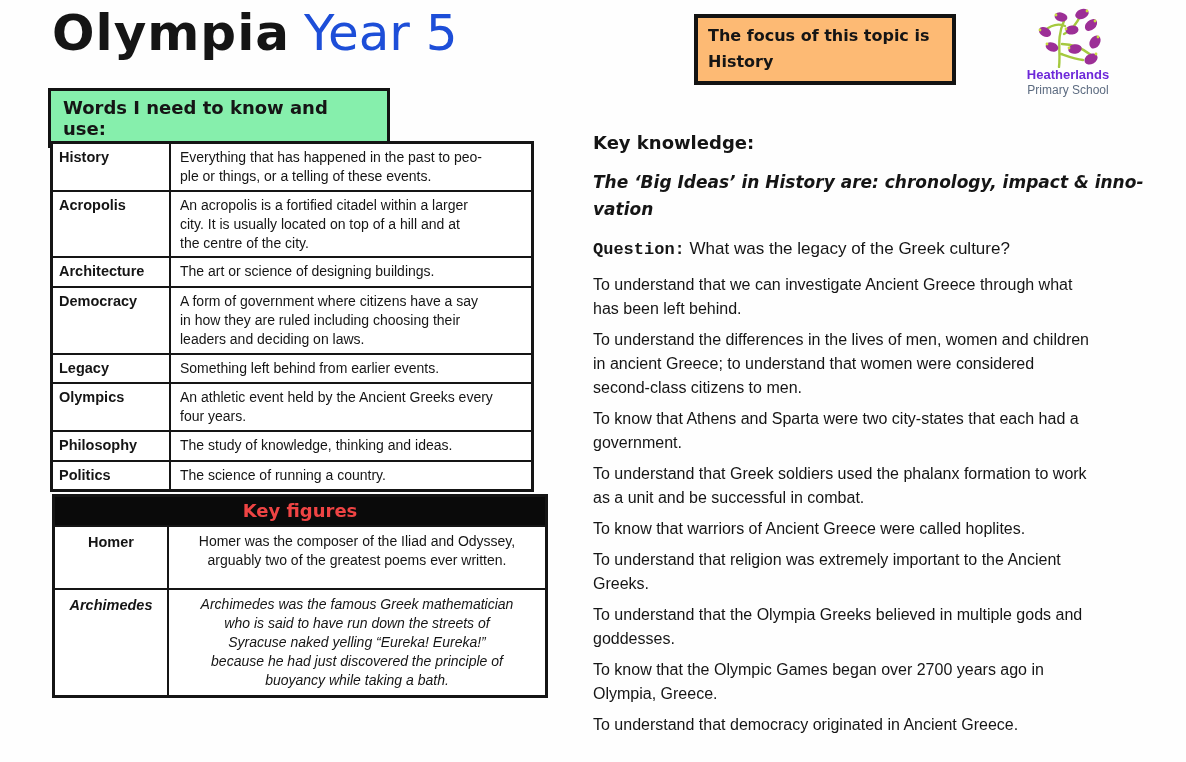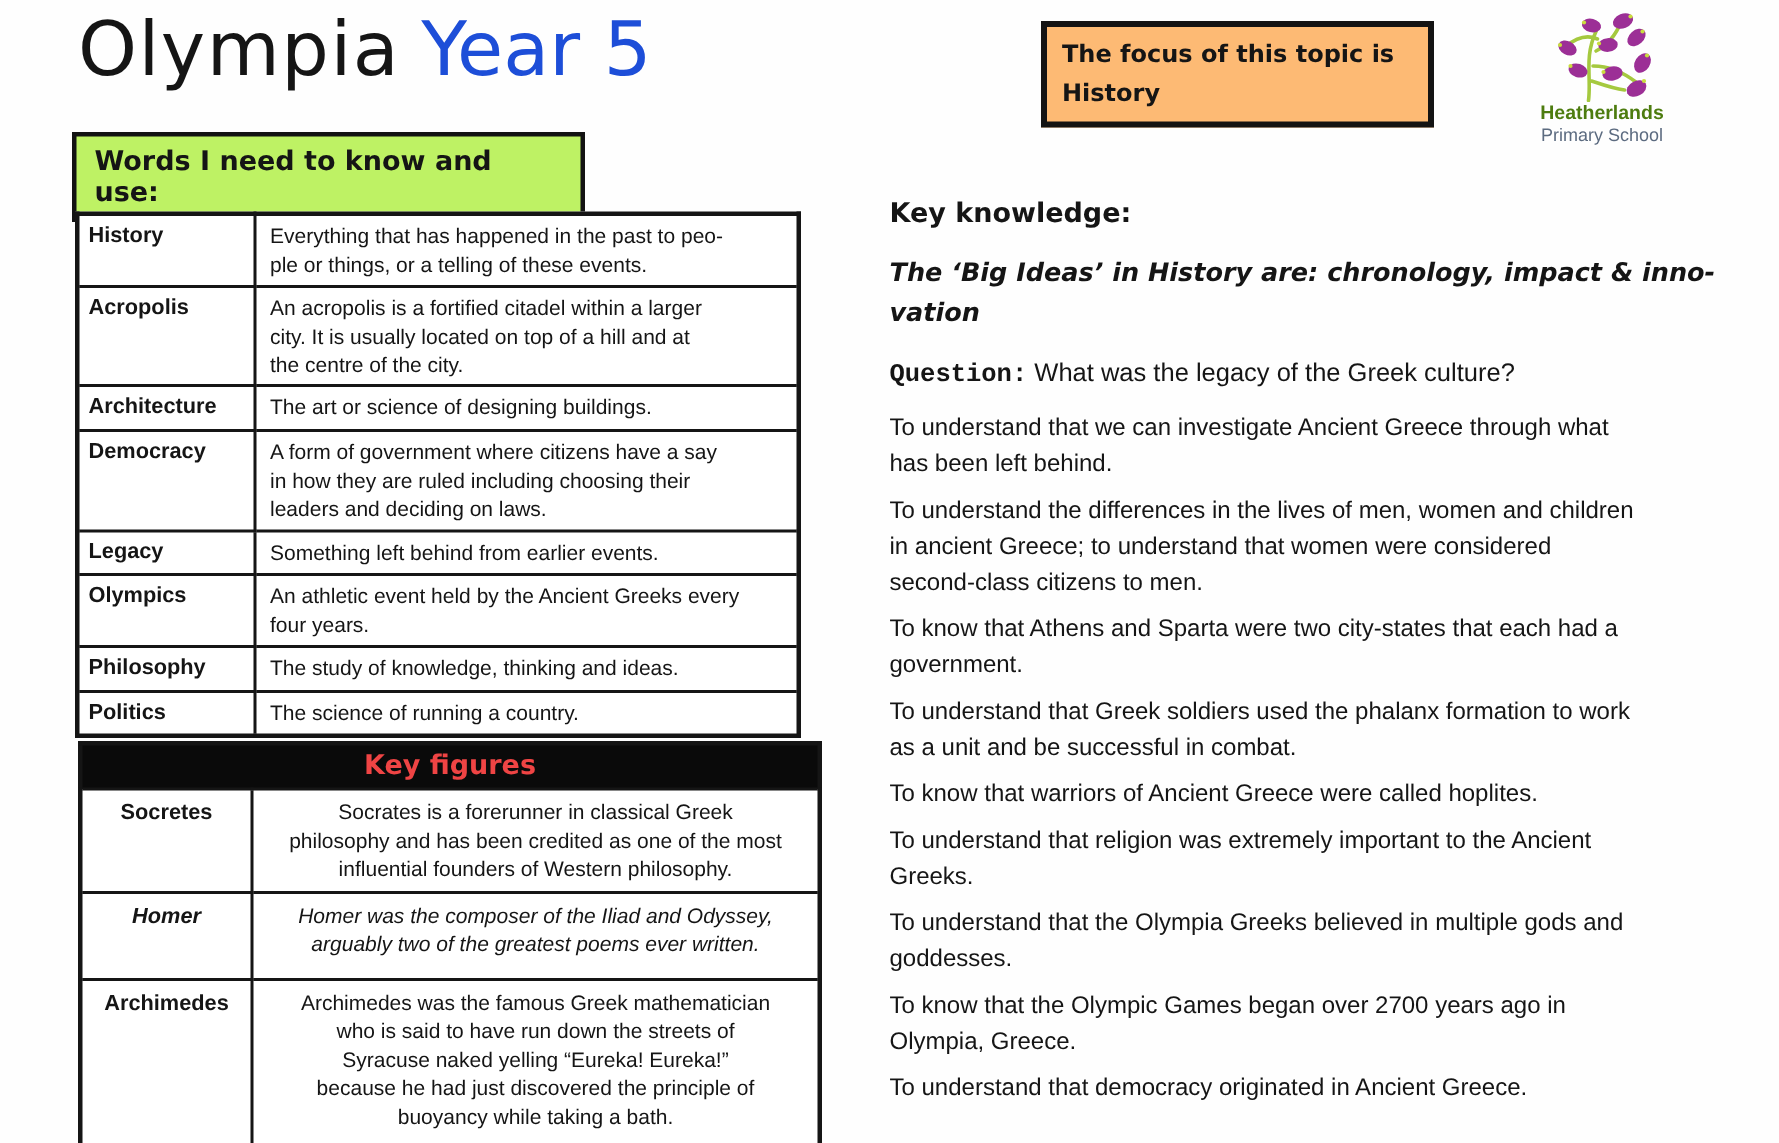--- a/index.html
+++ b/index.html
@@ -6,27 +6,27 @@
   body{
     width:1186px;height:762px;position:relative;overflow:hidden;
     background:#fefefe;color:#151515;
     font-family:"Liberation Sans",sans-serif;
     -webkit-font-smoothing:antialiased;
   }
   .abs{position:absolute;}
 
   
   .page-title{left:52px;top:6px;font-family:"DejaVu Sans",sans-serif;font-size:50px;line-height:1.1;white-space:nowrap;}
-  .page-title .t-bold{font-weight:400;letter-spacing:1px;}
+  .page-title .t-bold{font-weight:700;letter-spacing:1px;}
   .page-title .t-rest{font-weight:400;margin-left:14px;color:#1d4ed8;}
 
   
   .words-box{
     left:48px;top:88px;width:312px;
-    border:3px solid #131313;background:#bef264;
+    border:3px solid #131313;background:#86efac;
     padding:6px 12px;font-weight:bold;font-size:18px;
     font-family:"DejaVu Sans",sans-serif;
   }
 
   
   .focus-box{
     left:694px;top:14px;width:234px;
     border:4px solid #131313;background:#fdba74;
     padding:5px 10px 7px 10px;font-weight:bold;font-size:16px;line-height:1.6;
     white-space:pre-line;font-family:"DejaVu Sans",sans-serif;
@@ -114,21 +114,21 @@
         <circle cx="70" cy="15" r="1.4"></circle>
           <circle cx="15" cy="24" r="1.4"></circle>
         <circle cx="41" cy="23" r="1.4"></circle>
           <circle cx="73" cy="31" r="1.4"></circle>
         <circle cx="22" cy="38" r="1.4"></circle>
           <circle cx="44" cy="42" r="1.4"></circle>
         <circle cx="71" cy="48" r="1.4"></circle>
       </g>
     </svg>
   </span>
-  <div class="logo-name" style="color:#4d7c0f">Heatherlands</div>
+  <div class="logo-name" style="color:#6d28d9">Heatherlands</div>
   <div class="logo-sub" style="color:#5c6b80">Primary School</div>
 </div>
 
 <table class="abs vocab-table">
   <tbody>
     <tr>
       <td class="term">History</td>
       <td class="def">Everything that has happened in the past to peo-
 ple or things, or a telling of these events.</td>
     </tr>
@@ -165,26 +165,20 @@
       <td class="term">Politics</td>
       <td class="def">The science of running a country.</td>
     </tr>
   </tbody>
 </table>
 
 <table class="abs figures-table">
   <tbody>
     <tr>
       <th class="fig-header" colspan="2">Key figures</th>
-    </tr>
-    <tr>
-      <td class="fig-name">Socretes</td>
-      <td class="fig-desc">Socrates is a forerunner in classical Greek
-philosophy and has been credited as one of the most
-influential founders of Western philosophy.</td>
     </tr>
     <tr>
       <td class="fig-name">Homer</td>
       <td class="fig-desc">Homer was the composer of the Iliad and Odyssey,
 arguably two of the greatest poems ever written.</td>
     </tr>
     <tr>
       <td class="fig-name">Archimedes</td>
       <td class="fig-desc">Archimedes was the famous Greek mathematician
 who is said to have run down the streets of

